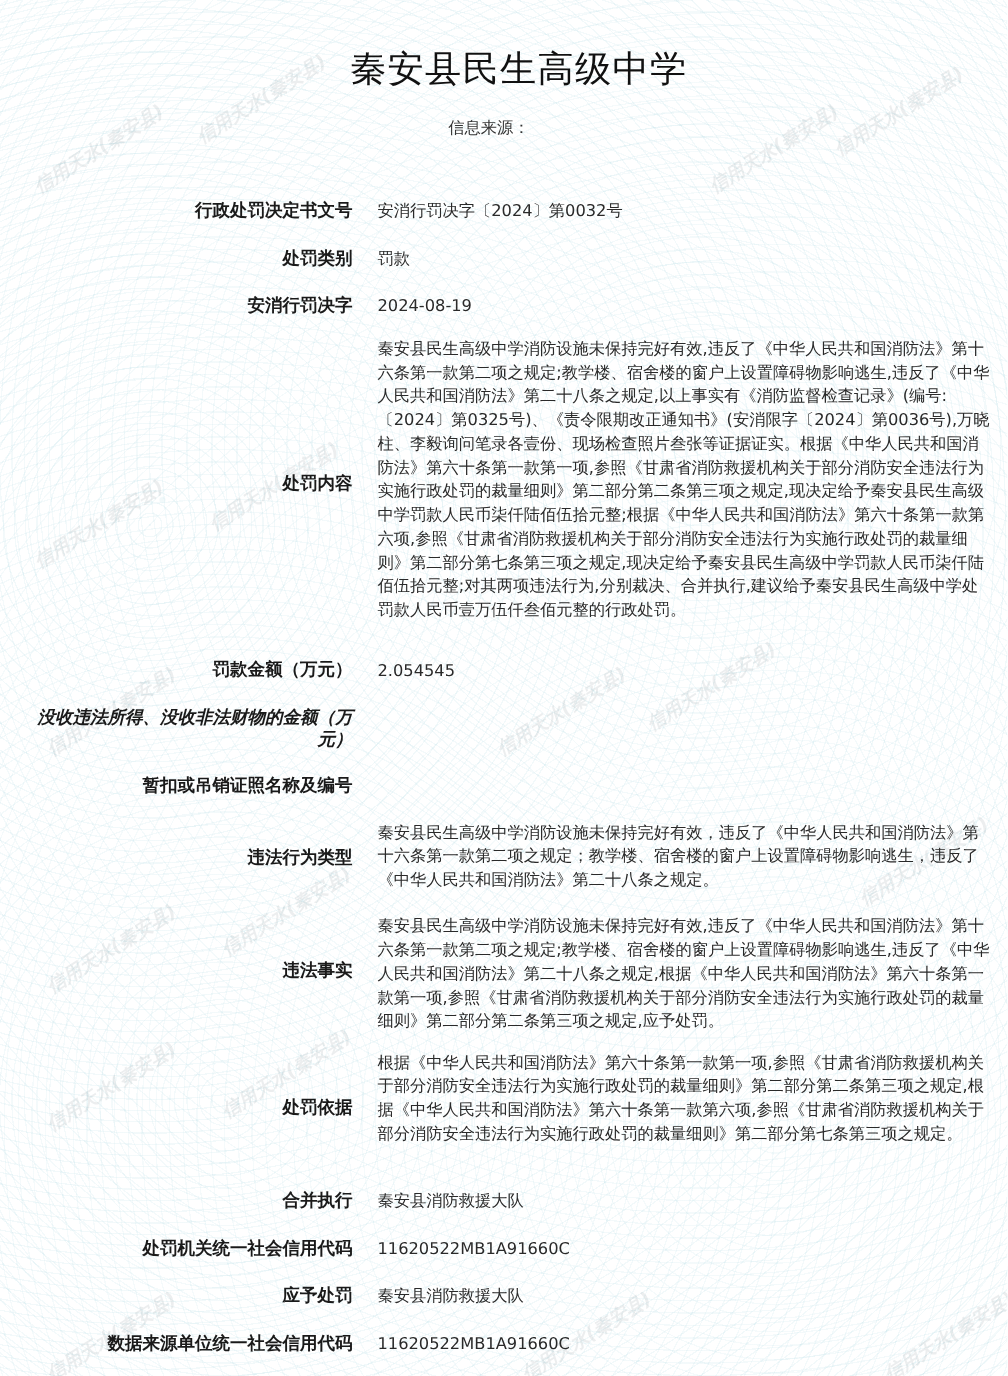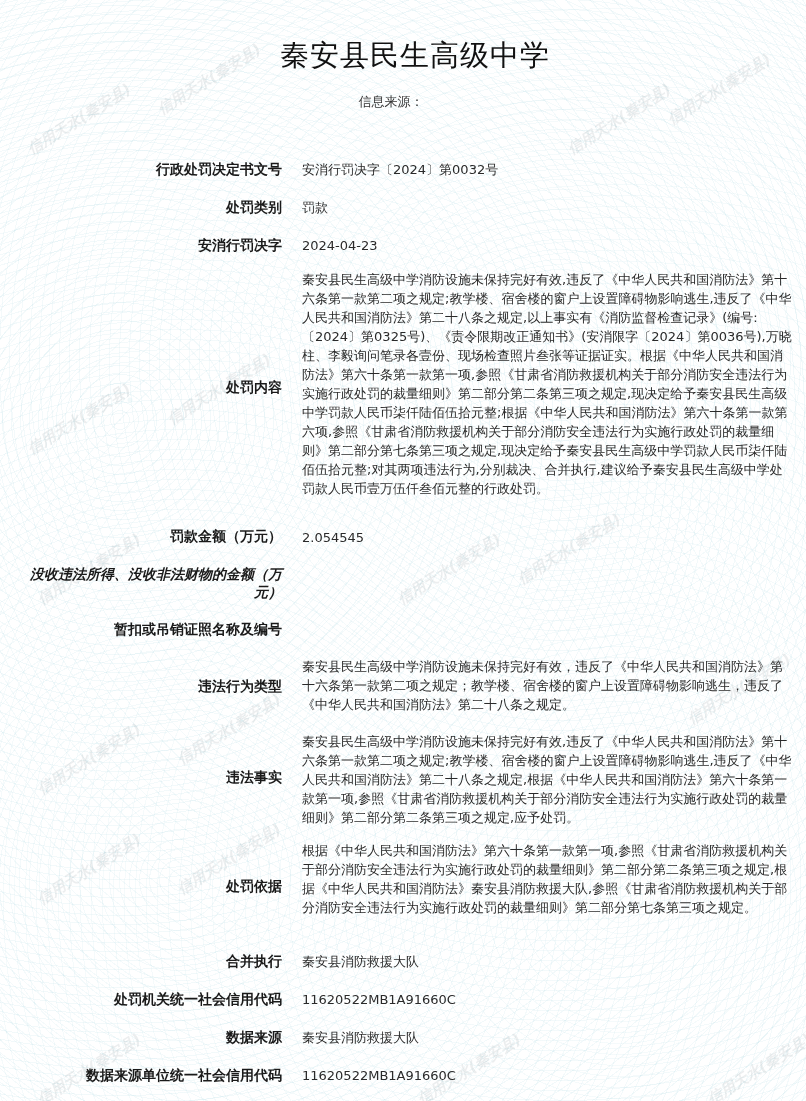--- a/index.html
+++ b/index.html
@@ -77,21 +77,21 @@
     <div class="value" style="top:0">安消行罚决字〔2024〕第0032号</div>
   </div>
 
   <div class="row" style="top:198px">
     <div class="label">处罚类别</div>
     <div class="value" style="top:0">罚款</div>
   </div>
 
   <div class="row" style="top:236px">
     <div class="label">安消行罚决字</div>
-    <div class="value" style="top:0">2024-04-23</div>
+    <div class="value" style="top:0">2024-08-19</div>
   </div>
 
   <div class="row" style="top:378px">
     <div class="label">处罚内容</div>
   </div>
   <div class="value" style="top:270px">秦安县民生高级中学消防设施未保持完好有效,违反了《中华人民共和国消防法》第十六条第一款第二项之规定;教学楼、宿舍楼的窗户上设置障碍物影响逃生,违反了《中华人民共和国消防法》第二十八条之规定,以上事实有《消防监督检查记录》(编号:〔2024〕第0325号)、《责令限期改正通知书》(安消限字〔2024〕第0036号),万晓柱、李毅询问笔录各壹份、现场检查照片叁张等证据证实。根据《中华人民共和国消防法》第六十条第一款第一项,参照《甘肃省消防救援机构关于部分消防安全违法行为实施行政处罚的裁量细则》第二部分第二条第三项之规定,现决定给予秦安县民生高级中学罚款人民币柒仟陆佰伍拾元整;根据《中华人民共和国消防法》第六十条第一款第六项,参照《甘肃省消防救援机构关于部分消防安全违法行为实施行政处罚的裁量细则》第二部分第七条第三项之规定,现决定给予秦安县民生高级中学罚款人民币柒仟陆佰伍拾元整;对其两项违法行为,分别裁决、合并执行,建议给予秦安县民生高级中学处罚款人民币壹万伍仟叁佰元整的行政处罚。</div>
 
   <div class="row" style="top:527px">
     <div class="label">罚款金额（万元）</div>
     <div class="value" style="top:1px">2.054545</div>
@@ -111,34 +111,34 @@
   <div class="value" style="top:657px">秦安县民生高级中学消防设施未保持完好有效，违反了《中华人民共和国消防法》第十六条第一款第二项之规定；教学楼、宿舍楼的窗户上设置障碍物影响逃生，违反了《中华人民共和国消防法》第二十八条之规定。</div>
 
   <div class="row" style="top:768px">
     <div class="label">违法事实</div>
   </div>
   <div class="value" style="top:732px">秦安县民生高级中学消防设施未保持完好有效,违反了《中华人民共和国消防法》第十六条第一款第二项之规定;教学楼、宿舍楼的窗户上设置障碍物影响逃生,违反了《中华人民共和国消防法》第二十八条之规定,根据《中华人民共和国消防法》第六十条第一款第一项,参照《甘肃省消防救援机构关于部分消防安全违法行为实施行政处罚的裁量细则》第二部分第二条第三项之规定,应予处罚。</div>
 
   <div class="row" style="top:877px">
     <div class="label">处罚依据</div>
   </div>
-  <div class="value" style="top:841px">根据《中华人民共和国消防法》第六十条第一款第一项,参照《甘肃省消防救援机构关于部分消防安全违法行为实施行政处罚的裁量细则》第二部分第二条第三项之规定,根据《中华人民共和国消防法》秦安县消防救援大队,参照《甘肃省消防救援机构关于部分消防安全违法行为实施行政处罚的裁量细则》第二部分第七条第三项之规定。</div>
+  <div class="value" style="top:841px">根据《中华人民共和国消防法》第六十条第一款第一项,参照《甘肃省消防救援机构关于部分消防安全违法行为实施行政处罚的裁量细则》第二部分第二条第三项之规定,根据《中华人民共和国消防法》第六十条第一款第六项,参照《甘肃省消防救援机构关于部分消防安全违法行为实施行政处罚的裁量细则》第二部分第七条第三项之规定。</div>
 
   <div class="row" style="top:952px">
     <div class="label">合并执行</div>
     <div class="value" style="top:0">秦安县消防救援大队</div>
   </div>
 
   <div class="row" style="top:990px">
     <div class="label">处罚机关统一社会信用代码</div>
     <div class="value" style="top:0">11620522MB1A91660C</div>
   </div>
 
   <div class="row" style="top:1028px">
-    <div class="label">数据来源</div>
+    <div class="label">应予处罚</div>
     <div class="value" style="top:0">秦安县消防救援大队</div>
   </div>
 
   <div class="row" style="top:1066px">
     <div class="label">数据来源单位统一社会信用代码</div>
     <div class="value" style="top:0">11620522MB1A91660C</div>
   </div>
 </div>
 
 </body></html>

